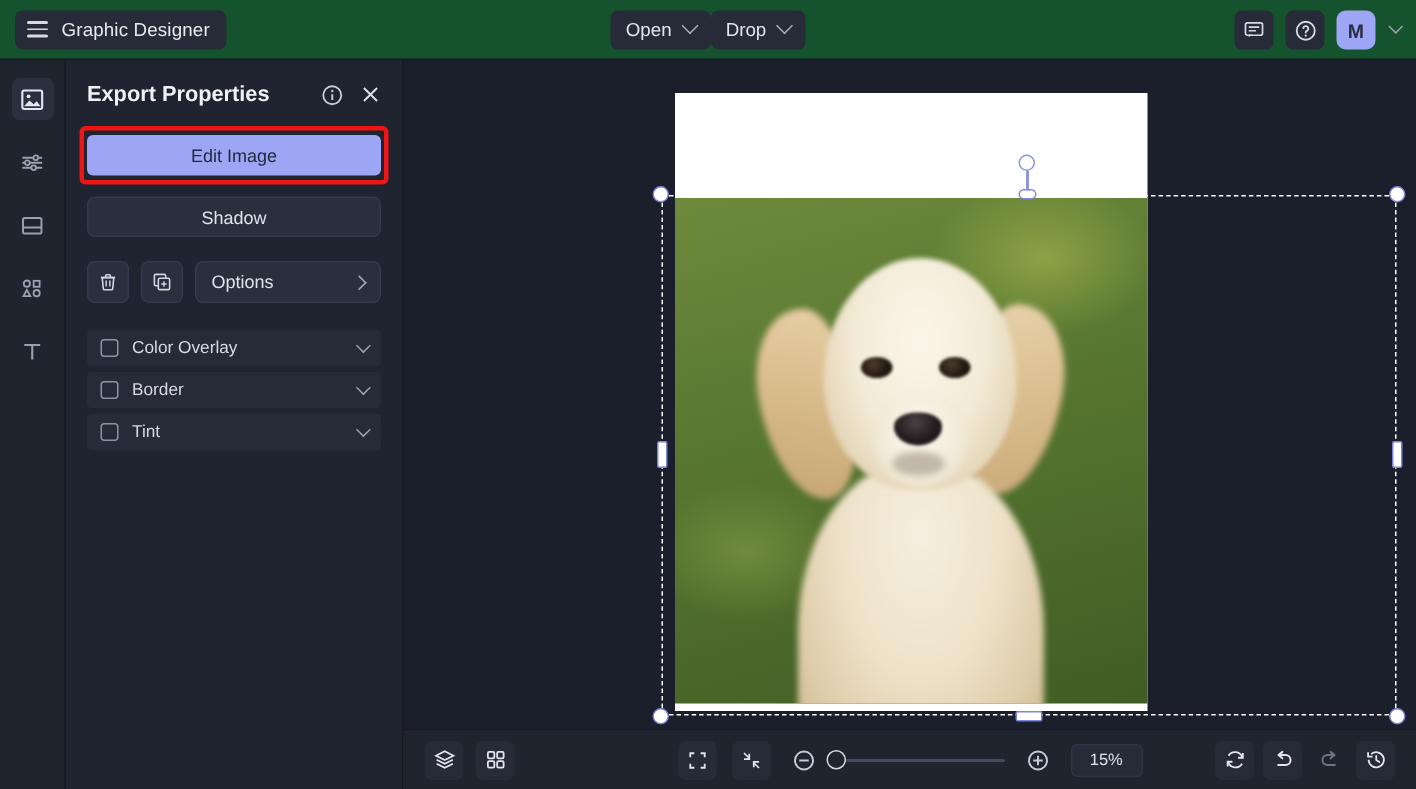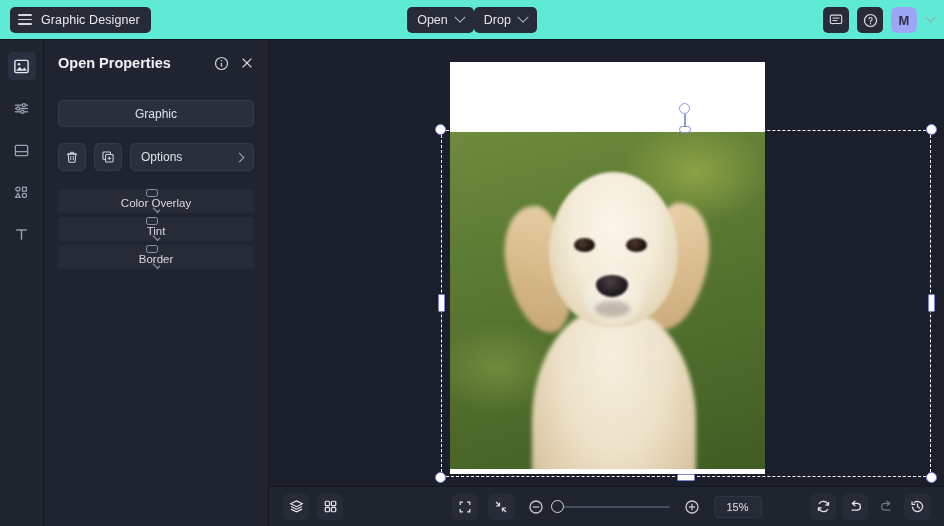--- a/index.html
+++ b/index.html
@@ -7,21 +7,21 @@
     width: 944px; height: 526px;
     background: #1b1e2b;
     font-family: "Liberation Sans", sans-serif;
     overflow: hidden;
   }
   #app { position: relative; width: 944px; height: 526px; background: #1b1e2b; }
 
   
   .topbar {
     position: absolute; top: 0; left: 0; width: 944px; height: 40px;
-    background: #5eead4;
+    background: #14532d;
     display: flex; align-items: center;
     border-bottom: 1px solid #161922;
   }
   .brand {
     display: flex; align-items: center; gap: 9px;
     margin-left: 10px; padding: 5px 11px 5px 8px;
     background: #272b38; border-radius: 5px; height: 26px;
   }
   .brand-title { color: #e8eaf0; font-size: 12.5px; letter-spacing: .1px; }
   .hamburger { display: flex; flex-direction: column; gap: 3px; width: 14px; }
@@ -125,21 +125,20 @@
     margin-left: auto;
     width: 7px; height: 7px; border-right: 1.5px solid #a6acbd;
     border-top: 1.5px solid #a6acbd; transform: rotate(45deg);
   }
 
   .fx-list { margin-top: 18px; }
   .fx {
     height: 24px; background: #262b37; border-radius: 3px;
     display: flex; align-items: center; padding: 0 9px;
     margin-bottom: 4px;
-    flex-direction: column;
   }
   .cb {
     width: 12px; height: 12px; border: 1.4px solid #8c93a6;
     border-radius: 2.5px; background: transparent; margin-right: 9px;
   }
   .fx-label { color: #d6d9e3; font-size: 11.5px; flex: 1; }
   .chev-fx {
     width: 6.5px; height: 6.5px; border-right: 1.4px solid #9aa0b2;
     border-bottom: 1.4px solid #9aa0b2; transform: rotate(45deg) translate(-1.5px,-1.5px);
   }
@@ -360,41 +359,45 @@
     <div class="rail-item">
       <svg width="17" height="17" viewBox="0 0 18 18">
         <line x1="3.4" y1="4.2" x2="14.6" y2="4.2" stroke="#9aa0b2" stroke-width="1.5"></line>
         <line x1="9" y1="4.2" x2="9" y2="14.4" stroke="#9aa0b2" stroke-width="1.5"></line>
       </svg>
     </div>
   </div>
 
   <div class="panel">
     <div class="panel-head">
-      <span class="panel-title">Open Properties</span>
+      <span class="panel-title">Export Properties</span>
       <span class="panel-head-icons">
         <span>
           <svg width="15" height="15" viewBox="0 0 16 16">
             <circle cx="8" cy="8" r="6.4" fill="none" stroke="#c9cdd9" stroke-width="1.3"></circle>
             <circle cx="8" cy="5" r=".85" fill="#c9cdd9"></circle>
             <line x1="8" y1="7.3" x2="8" y2="11.3" stroke="#c9cdd9" stroke-width="1.4"></line>
           </svg>
         </span>
         <span>
           <svg width="14" height="14" viewBox="0 0 16 16">
             <line x1="3" y1="3" x2="13" y2="13" stroke="#dfe2ea" stroke-width="1.5"></line>
             <line x1="13" y1="3" x2="3" y2="13" stroke="#dfe2ea" stroke-width="1.5"></line>
           </svg>
         </span>
       </span>
     </div>
 
+    <div class="edit-wrap">
+      <div class="edit-img">Edit Image</div>
+      <div class="redbox"></div>
+    </div>
 
     <div class="row2">
-      <div class="btn">Graphic</div>
+      <div class="btn">Shadow</div>
     </div>
 
 
     <div class="optrow">
       <div class="sq-btn">
         <svg width="14" height="14" viewBox="0 0 16 16">
           <path d="M3.6 4.6 h8.8 l-.8 8.4 a1 1 0 0 1 -1 .9 h-5.2 a1 1 0 0 1 -1 -.9 Z" fill="none" stroke="#d2d6e1" stroke-width="1.2"></path>
           <line x1="2.6" y1="4.6" x2="13.4" y2="4.6" stroke="#d2d6e1" stroke-width="1.3"></line>
           <path d="M6.2 4.6 V3.2 a .7 .7 0 0 1 .7 -.7 h2.2 a .7 .7 0 0 1 .7 .7 V4.6" fill="none" stroke="#d2d6e1" stroke-width="1.2"></path>
           <line x1="6.6" y1="6.8" x2="6.6" y2="11.4" stroke="#d2d6e1" stroke-width="1.1"></line>
@@ -416,26 +419,26 @@
     </div>
 
     <div class="fx-list">
       <div class="fx">
         <span class="cb"></span>
         <span class="fx-label">Color Overlay</span>
         <span class="chev-fx"></span>
       </div>
       <div class="fx">
         <span class="cb"></span>
-        <span class="fx-label">Tint</span>
+        <span class="fx-label">Border</span>
         <span class="chev-fx"></span>
       </div>
       <div class="fx">
         <span class="cb"></span>
-        <span class="fx-label">Border</span>
+        <span class="fx-label">Tint</span>
         <span class="chev-fx"></span>
       </div>
     </div>
   </div>
 
   <div class="canvas-area">
     <div class="paper">
       <div class="photo">
         <span class="blob ear-l"></span>
         <span class="blob ear-r"></span>

